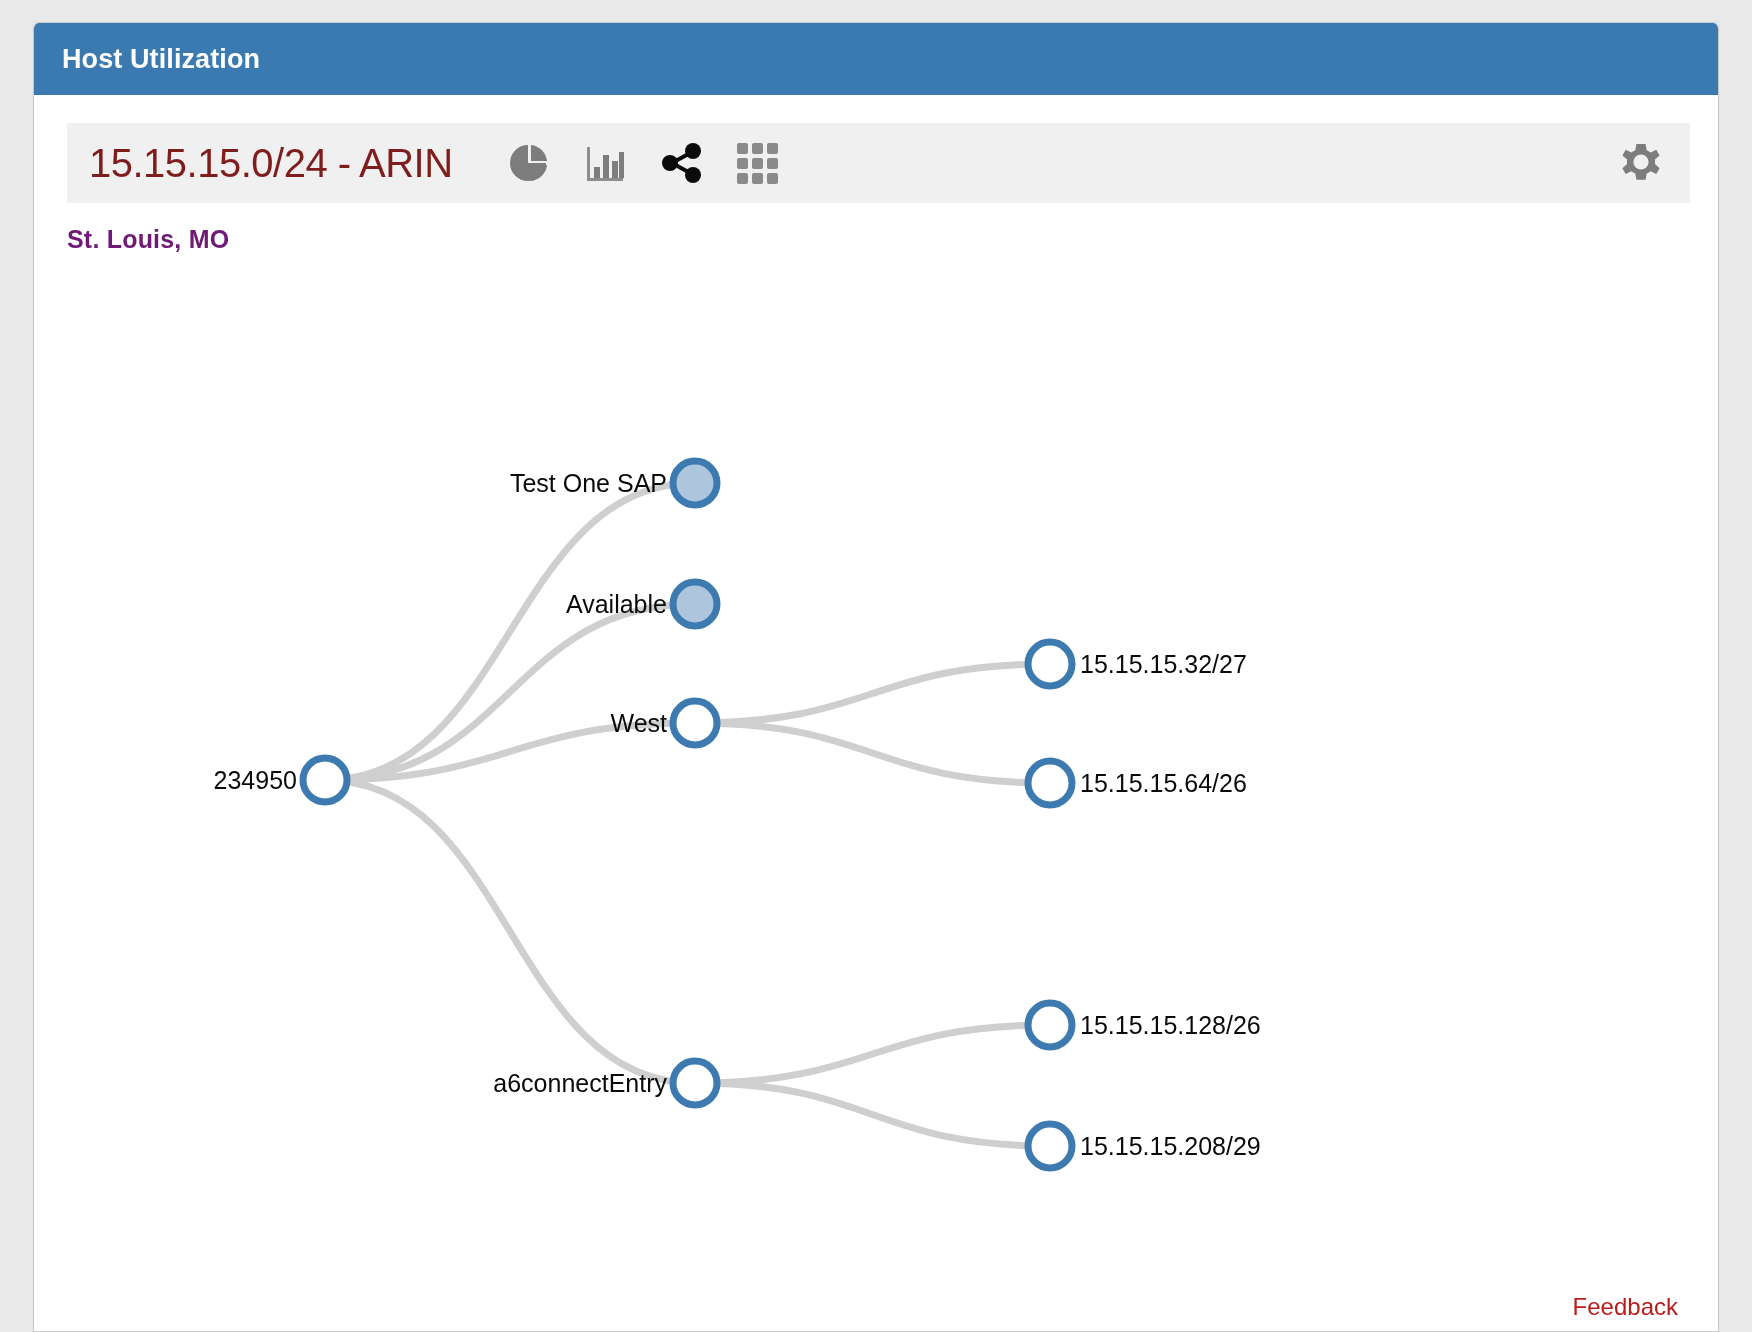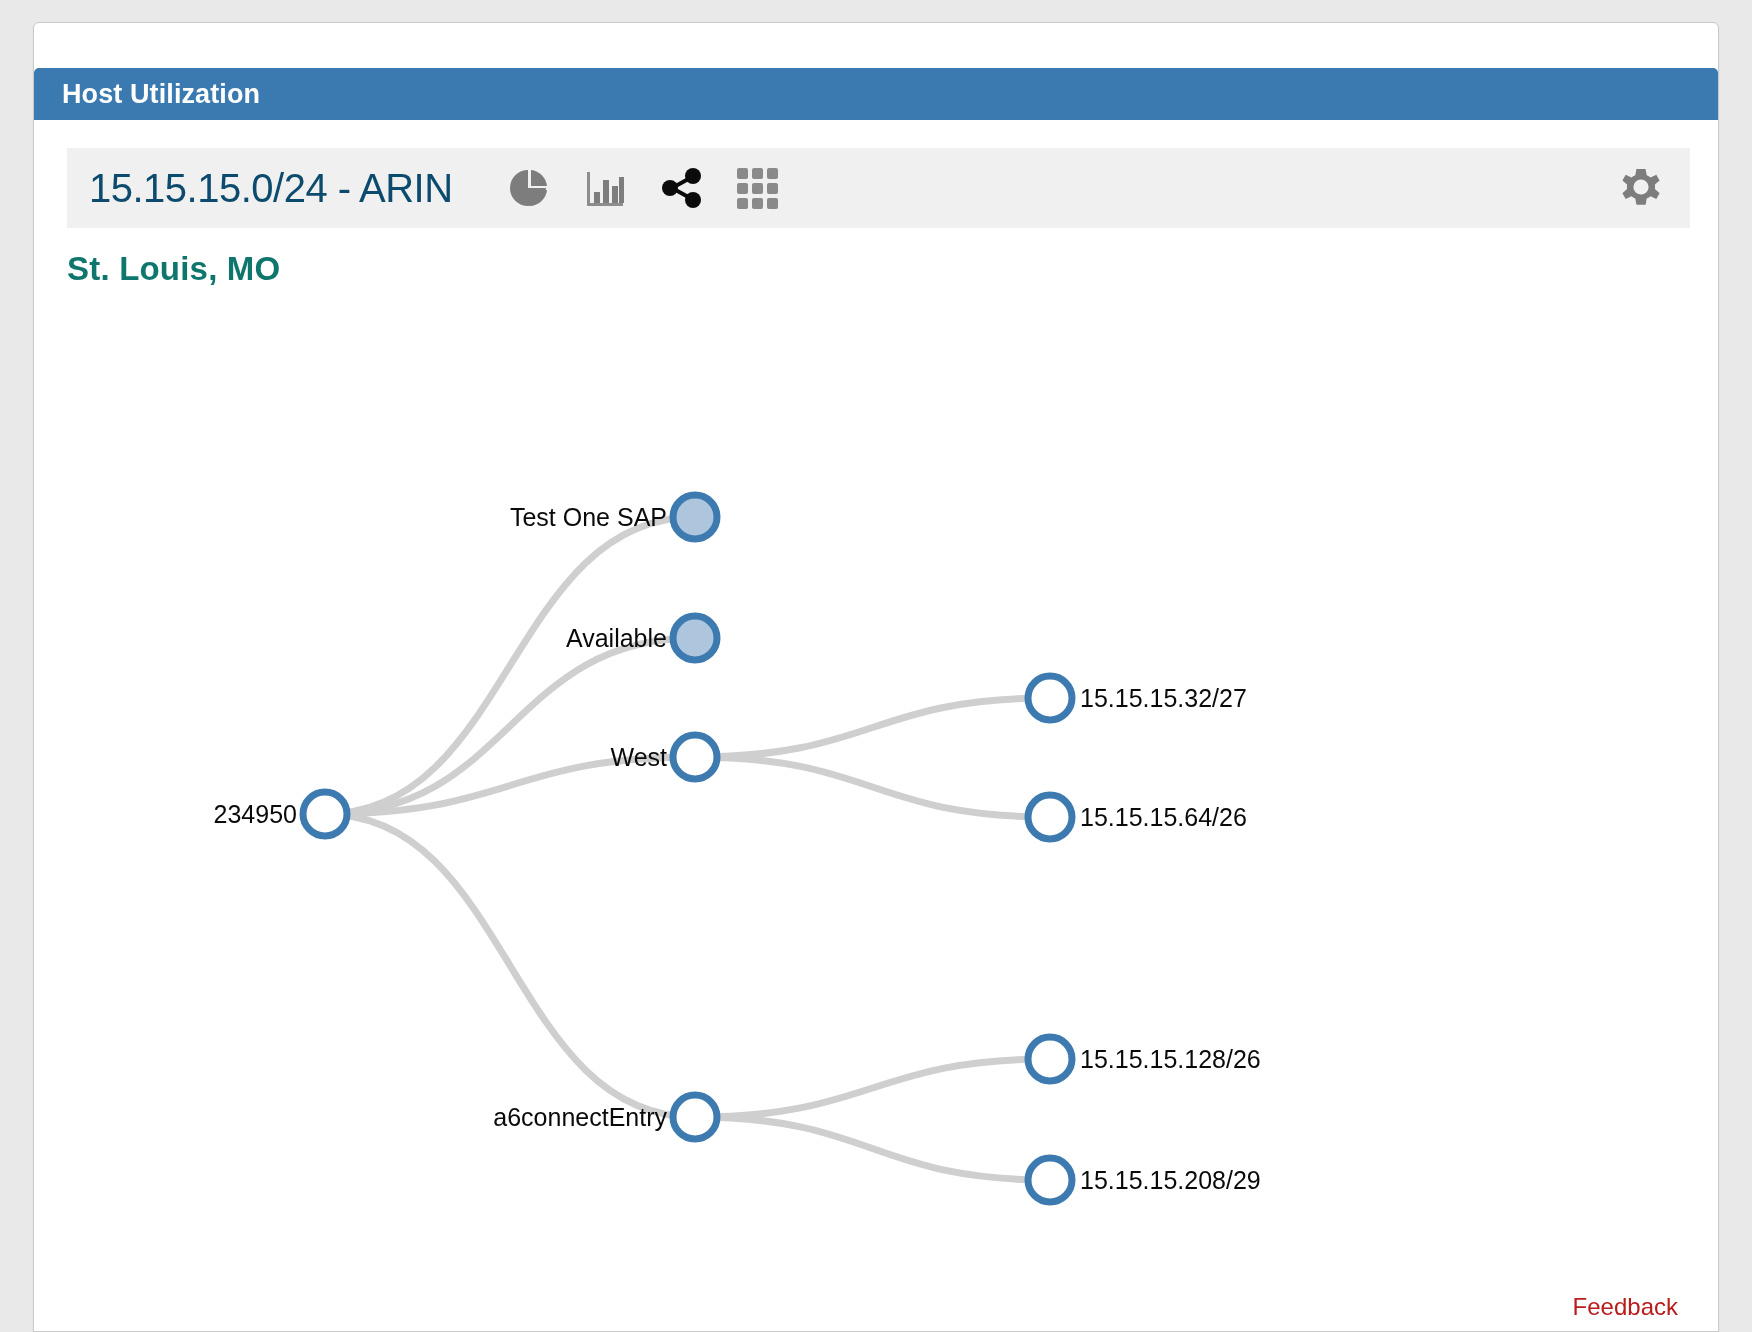--- a/index.html
+++ b/index.html
@@ -28,28 +28,27 @@
     height: 1310px;
     background: #ffffff;
     border: 1px solid #c9c9c9;
     border-radius: 6px 6px 0 0;
     box-sizing: border-box;
     box-shadow: 0 1px 2px rgba(0,0,0,0.06);
     overflow: hidden;
   }
 
   .panel-header {
-    height: 52px;
+    height: 72px;
     background: #3a7ab1;
     border-radius: 5px 5px 0 0;
     display: flex;
     align-items: center;
     padding-left: 28px;
     box-sizing: border-box;
-    margin-top: 45px;
   }
   .panel-header-title {
     color: #ffffff;
     font-size: 27px;
     font-weight: bold;
     letter-spacing: 0.1px;
   }
 
   .panel-body {
     padding: 28px 28px 0 33px;
@@ -60,21 +59,21 @@
   .toolbar {
     background: #f0f0f0;
     height: 80px;
     display: flex;
     align-items: center;
     padding: 0 22px 0 22px;
     box-sizing: border-box;
   }
   .toolbar-title {
     font-size: 40px;
-    color: #0c4a6e;
+    color: #7f1d1d;
     font-weight: normal;
     letter-spacing: -0.5px;
     white-space: nowrap;
   }
   .toolbar-icons {
     display: flex;
     align-items: center;
     gap: 32px;
     margin-left: 54px;
   }
@@ -96,22 +95,22 @@
   .grid-icon i {
     display: block;
     width: 11px;
     height: 11px;
     background: #8a8a8a;
     border-radius: 2px;
   }
 
   
   .subtitle {
-    color: #0f766e;
-    font-size: 33px;
+    color: #701a75;
+    font-size: 25px;
     font-weight: bold;
     margin-top: 22px;
     margin-bottom: 0;
     letter-spacing: 0.2px;
   }
 
   
   .tree-area {
     position: relative;
     width: 1600px;

